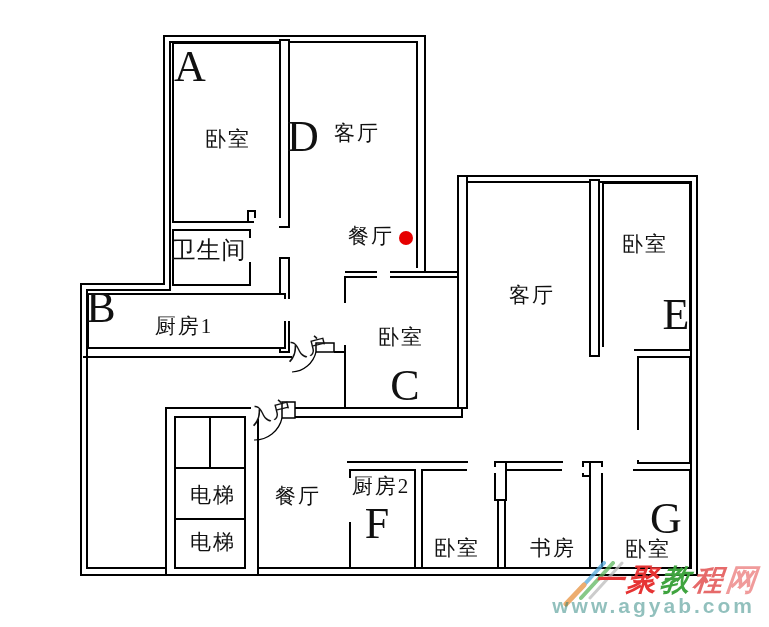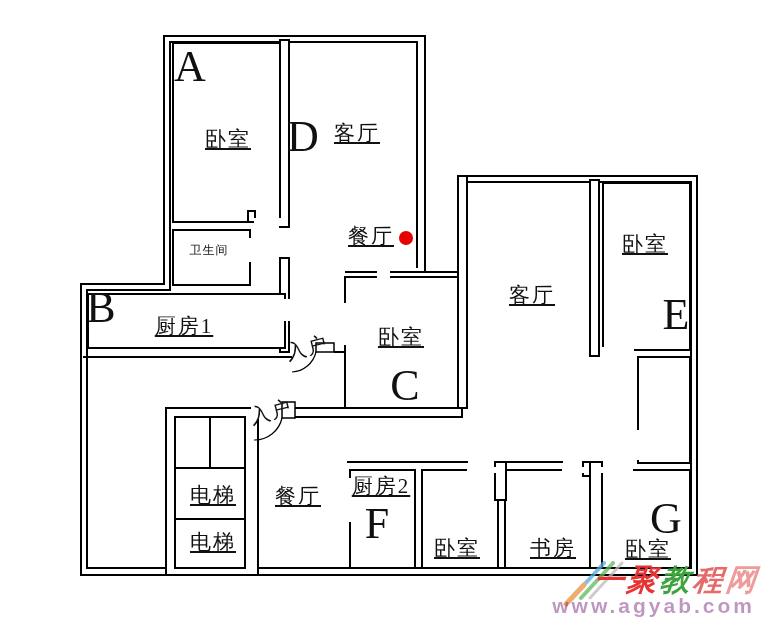--- a/index.html
+++ b/index.html
@@ -1,33 +1,33 @@
 <!DOCTYPE html>
 <html><head>
 <meta charset="utf-8">
 <style>
   html,body{margin:0;padding:0;background:#ffffff;}
   #stage{position:relative;width:769px;height:627px;background:#fff;overflow:hidden;
          font-family:"Liberation Serif", serif;}
   #walls{position:absolute;left:0;top:0;}
   .lbl{position:absolute;transform:translate(-50%,-50%);color:#111;white-space:nowrap;
        font-family:"Liberation Serif", serif;}
-  .cjk{font-size:21px;letter-spacing:2px;text-decoration:underline;}
-  .small-cjk{font-size:12px;letter-spacing:1px;}
+  .cjk{font-size:21px;letter-spacing:2px;}
+  .small-cjk{font-size:24px;letter-spacing:1px;}
   .letter{font-size:44px;}
   .entry{font-size:20px;letter-spacing:1px;transform:translate(-50%,-50%) rotate(-14deg);}
   .marker{position:absolute;width:14px;height:14px;border-radius:50%;
           background:currentColor;transform:translate(-50%,-50%);}
   #watermark{position:absolute;right:4px;top:558px;width:300px;height:66px;}
   .brand{position:absolute;right:6px;top:2px;font-size:30px;font-weight:bold;
          font-style:italic;letter-spacing:3px;transform:skewX(-6deg);
          font-family:"Liberation Sans", sans-serif;}
   .brand span{display:inline-block;}
   .wm-url{position:absolute;right:10px;top:36px;font-size:21px;font-weight:bold;
-          letter-spacing:3px;color:#701a75;opacity:0.45;
+          letter-spacing:3px;color:#0f766e;opacity:0.45;
           font-family:"Liberation Sans", sans-serif;}
 </style>
 </head>
 <body>
 
 <div id="stage">
 
   <svg id="walls" width="769" height="627" viewBox="0 0 769 627">
     <g stroke="#000" stroke-width="2" fill="none">
 

